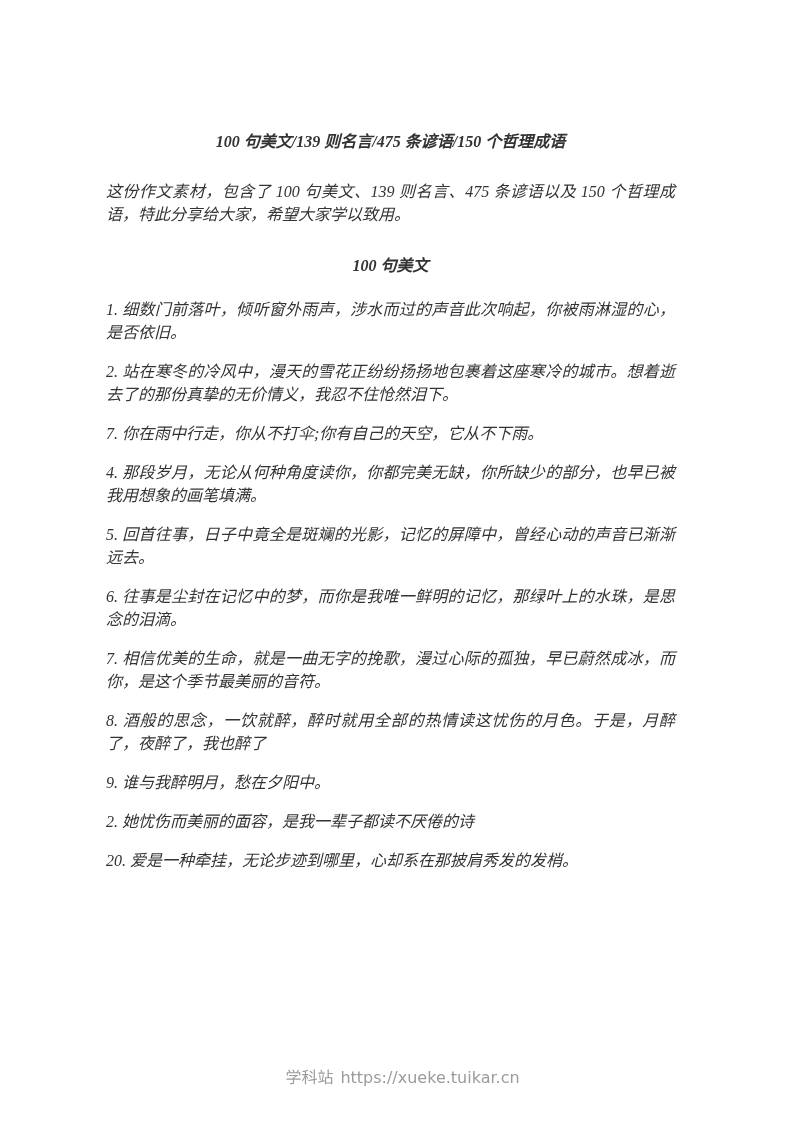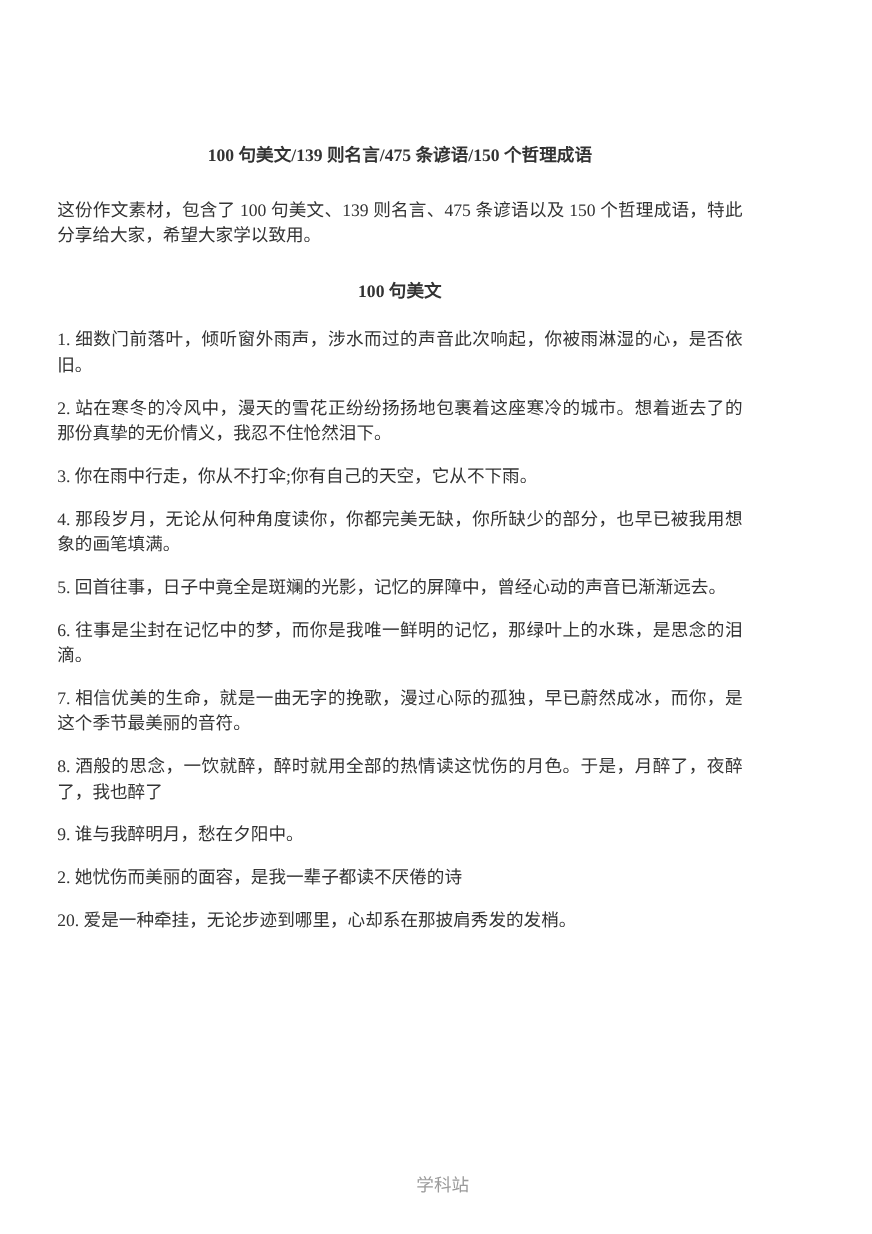--- a/index.html
+++ b/index.html
@@ -12,21 +12,22 @@
     height: 1122px;
     position: relative;
     overflow: hidden;
     font-family: "Liberation Serif", "DejaVu Serif", serif;
     color: #333333;
   }
   .page {
     position: absolute;
     inset: 0;
     box-sizing: border-box;
-    padding: 130px 118px 0 52px;
+    padding: 130px 118px 0 106px;
+    font-style: italic;
   }
   .doc-title {
     font-size: 16px;
     font-weight: bold;
     text-align: center;
     line-height: 23px;
     margin: 0 0 27px 0;
   }
   .intro {
     font-size: 16px;
@@ -73,27 +74,28 @@
 <div class="page">
 
   <h1 class="doc-title">100 句美文/139 则名言/475 条谚语/150 个哲理成语</h1>
 
   <p class="intro">这份作文素材，包含了 100 句美文、139 则名言、475 条谚语以及 150 个哲理成语，特此分享给大家，希望大家学以致用。</p>
 
   <h2 class="section-heading">100 句美文</h2>
 
   <p class="item">1. 细数门前落叶，倾听窗外雨声，涉水而过的声音此次响起，你被雨淋湿的心，是否依旧。</p>
   <p class="item">2. 站在寒冬的冷风中，漫天的雪花正纷纷扬扬地包裹着这座寒冷的城市。想着逝去了的那份真挚的无价情义，我忍不住怆然泪下。</p>
-  <p class="item">3. 你在雨中行走，你从不打伞;你有自己的天空，它从不下雨。</p>
+  <p class="item">7. 你在雨中行走，你从不打伞;你有自己的天空，它从不下雨。</p>
   <p class="item">4. 那段岁月，无论从何种角度读你，你都完美无缺，你所缺少的部分，也早已被我用想象的画笔填满。</p>
   <p class="item">5. 回首往事，日子中竟全是斑斓的光影，记忆的屏障中，曾经心动的声音已渐渐远去。</p>
   <p class="item">6. 往事是尘封在记忆中的梦，而你是我唯一鲜明的记忆，那绿叶上的水珠，是思念的泪滴。</p>
   <p class="item">7. 相信优美的生命，就是一曲无字的挽歌，漫过心际的孤独，早已蔚然成冰，而你，是这个季节最美丽的音符。</p>
   <p class="item">8. 酒般的思念，一饮就醉，醉时就用全部的热情读这忧伤的月色。于是，月醉了，夜醉了，我也醉了</p>
   <p class="item">9. 谁与我醉明月，愁在夕阳中。</p>
   <p class="item">2. 她忧伤而美丽的面容，是我一辈子都读不厌倦的诗</p>
   <p class="item">20. 爱是一种牵挂，无论步迹到哪里，心却系在那披肩秀发的发梢。</p>
 
 </div>
 
 <div class="footer">
   <span>学科站</span>
+  <a>https://xueke.tuikar.cn</a>
 </div>
 
 </body></html>

